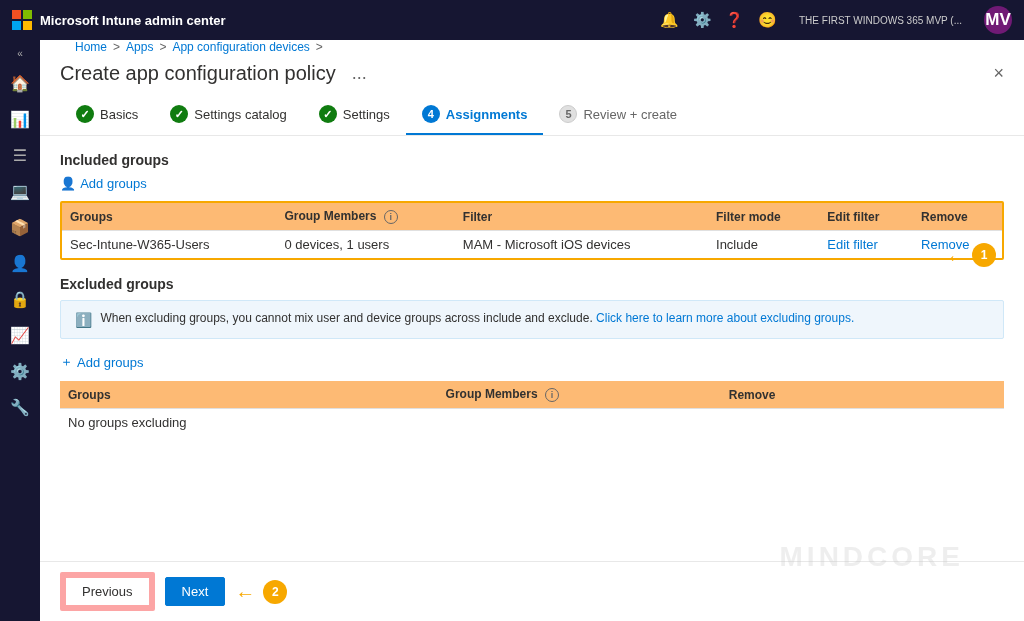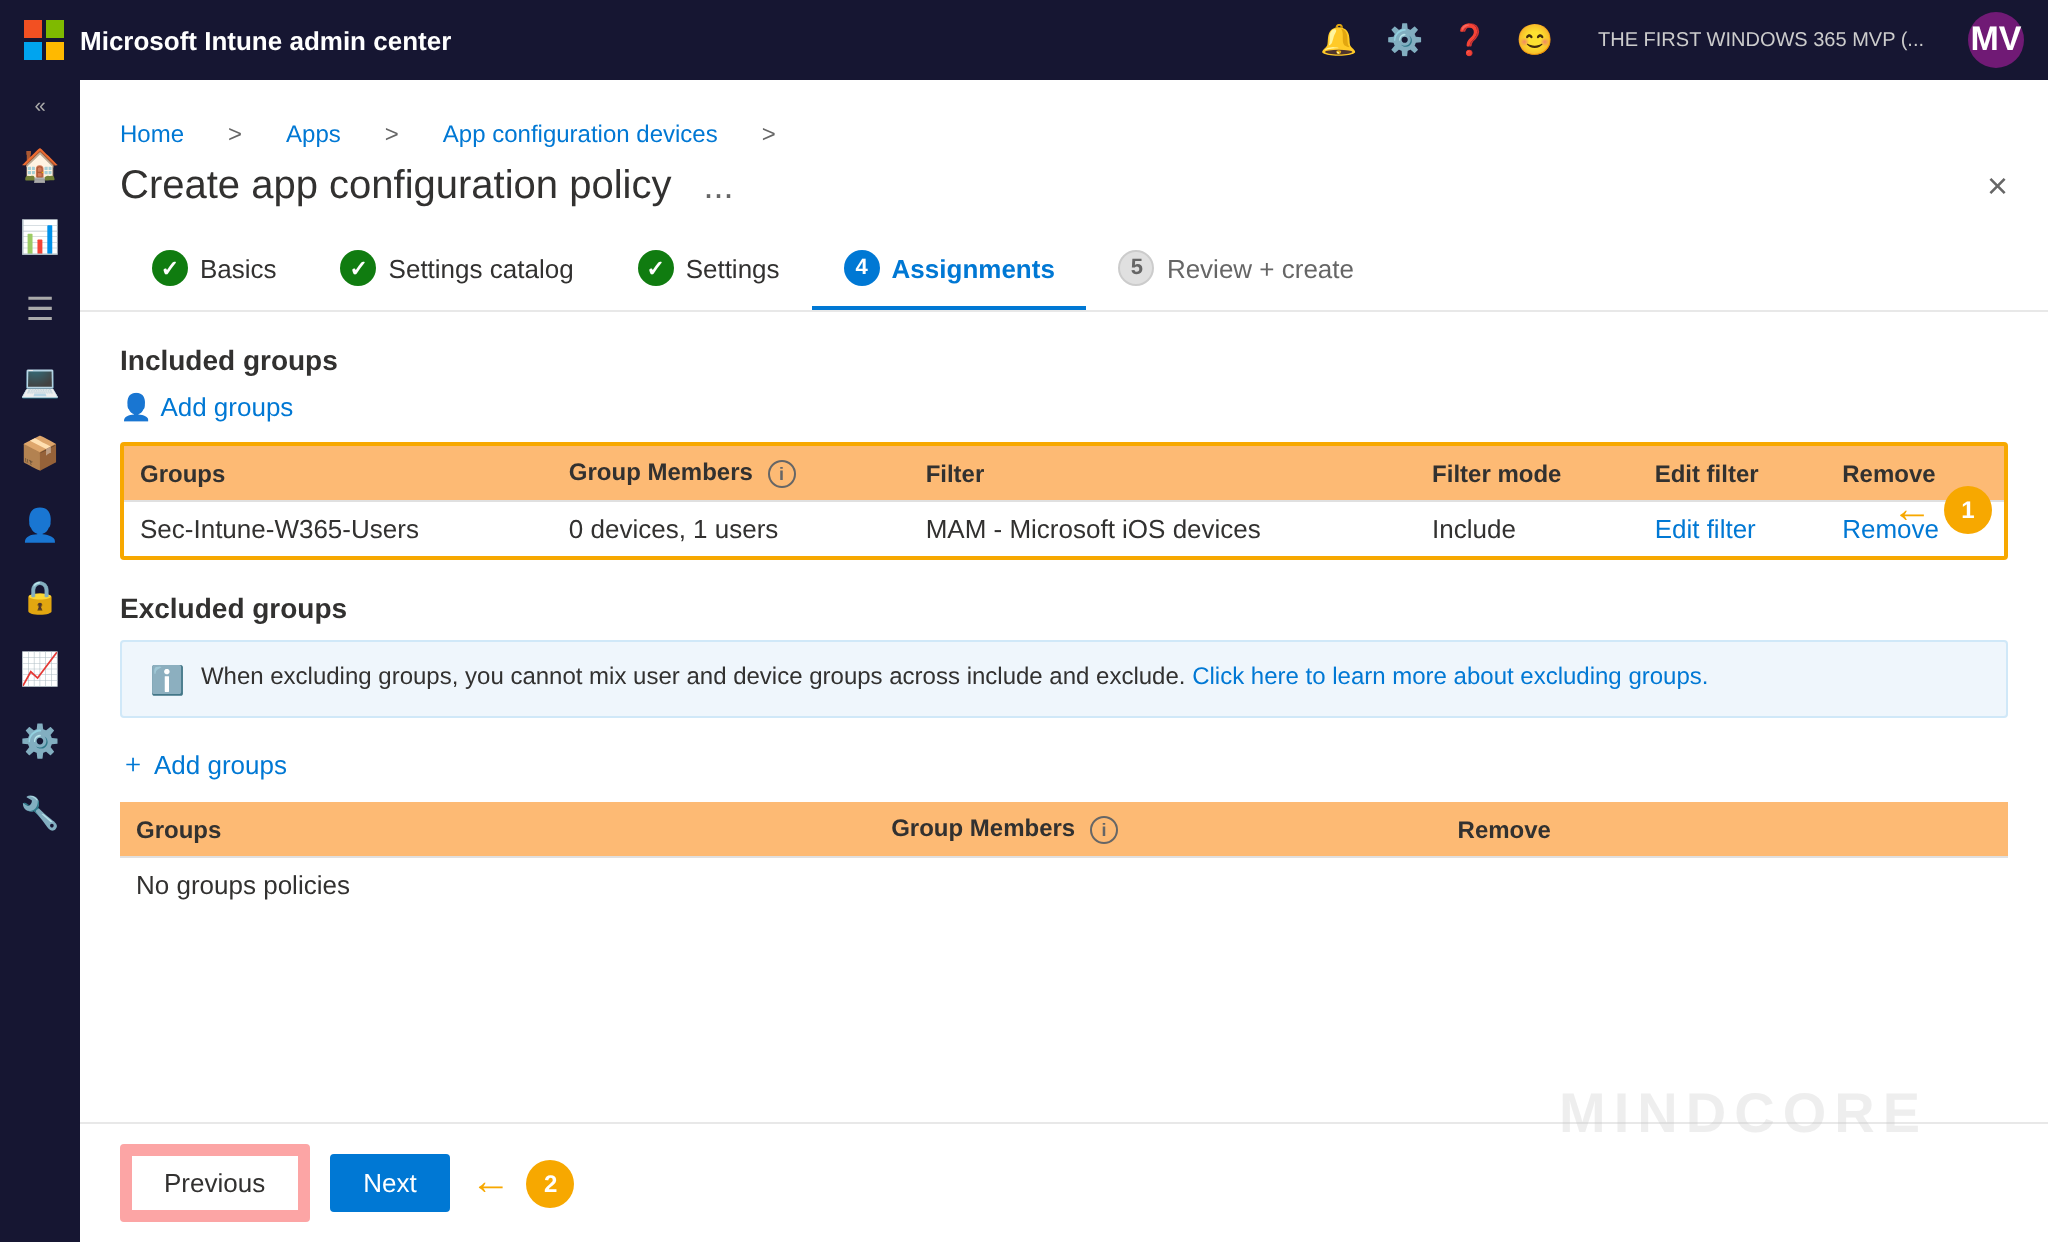--- a/index.html
+++ b/index.html
@@ -48,24 +48,24 @@
       color: #aaa; font-size: 16px; cursor: pointer; border-radius: 4px;
     }
     .sidebar-icon.active { color: white; }
     .sidebar-chevron { color: #aaa; font-size: 10px; margin-bottom: 4px; }
 
     
     .main { flex: 1; background: white; display: flex; flex-direction: column; overflow: hidden; }
 
     
     .breadcrumb {
-      padding: 20px 20px 4px;
+      padding: 0 20px 4px;
       font-size: 12px;
       color: #0078d4;
-      display: flex; align-items: center; gap: 22px;
+      display: flex; align-items: center; gap: 6px; margin-left: 15px;
     }
     .breadcrumb span { color: #666; }
     .breadcrumb a { color: #0078d4; text-decoration: none; }
 
     
     .page-header {
       padding: 4px 20px 12px;
       display: flex; align-items: center; justify-content: space-between;
     }
     .page-title { font-size: 20px; font-weight: 300; color: #323130; }
@@ -300,21 +300,21 @@
             <tr>
               <th style="width:40%;">Groups</th>
               <th style="width:30%;">
                 Group Members <span class="info-circle">i</span>
               </th>
               <th>Remove</th>
             </tr>
           </thead>
           <tbody>
             <tr>
-              <td colspan="3" class="no-groups">No groups policies</td>
+              <td colspan="3" class="no-groups">No groups excluding</td>
             </tr>
           </tbody>
         </table>
       </div>
 
     </div>
 
     <div class="footer">
       <button class="btn btn-outline">Previous</button>
       <button class="btn btn-primary">Next</button>

